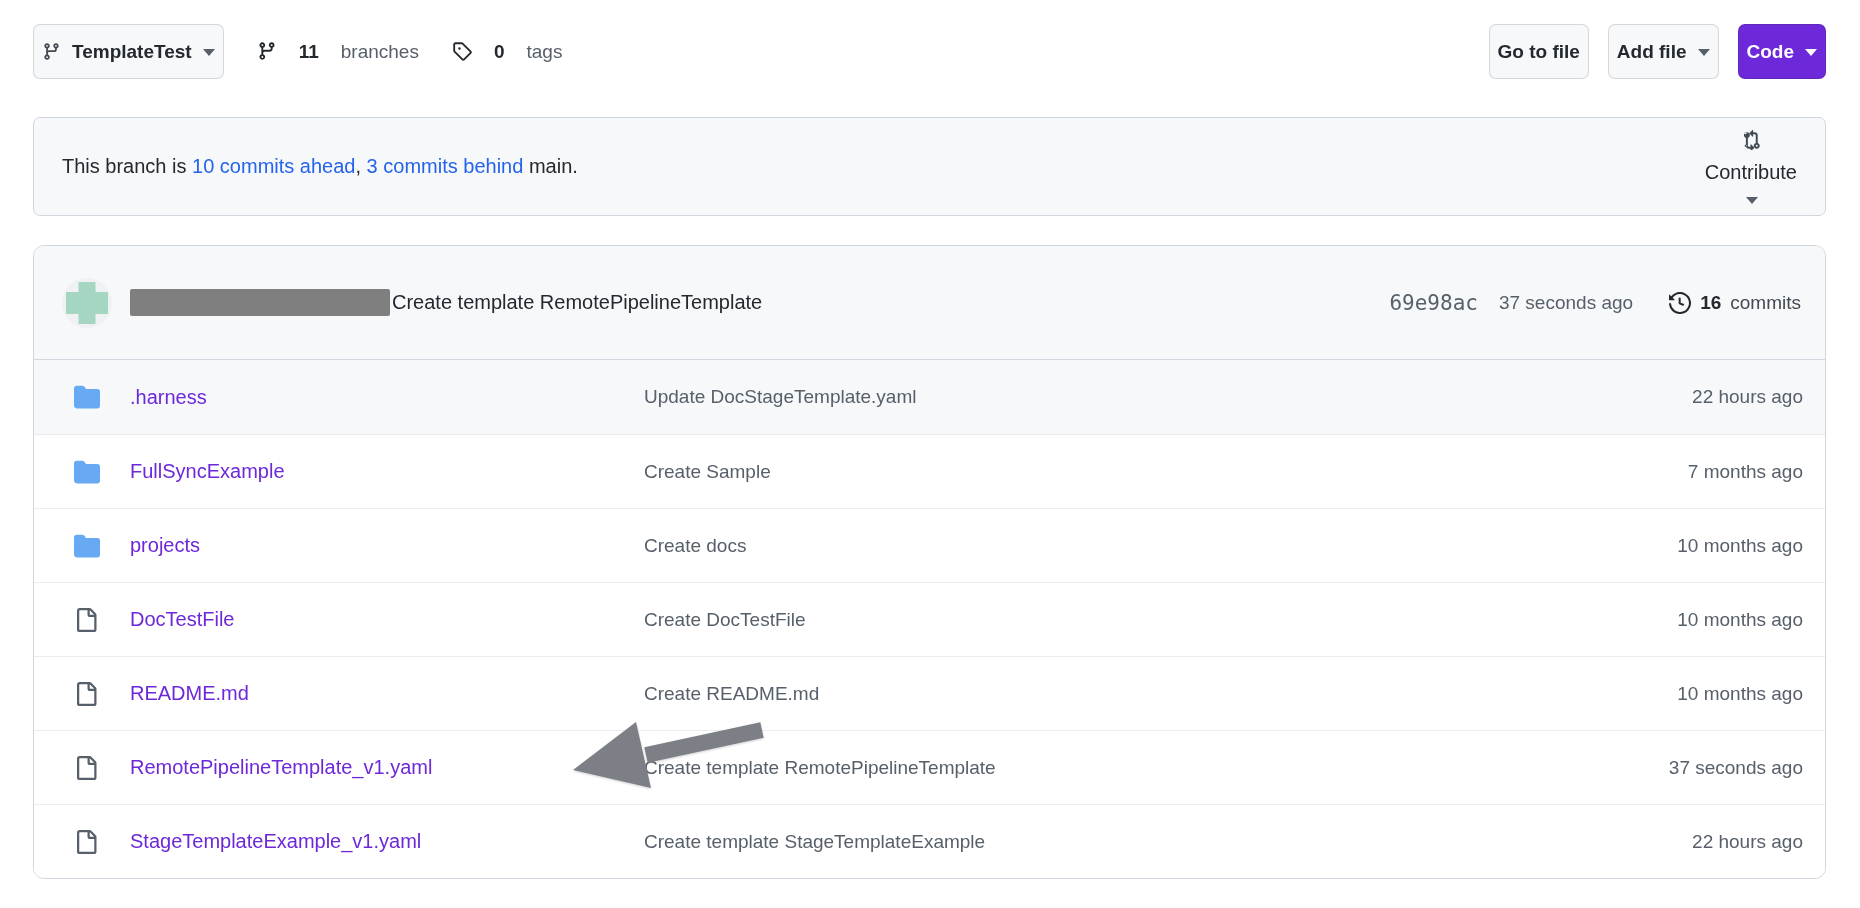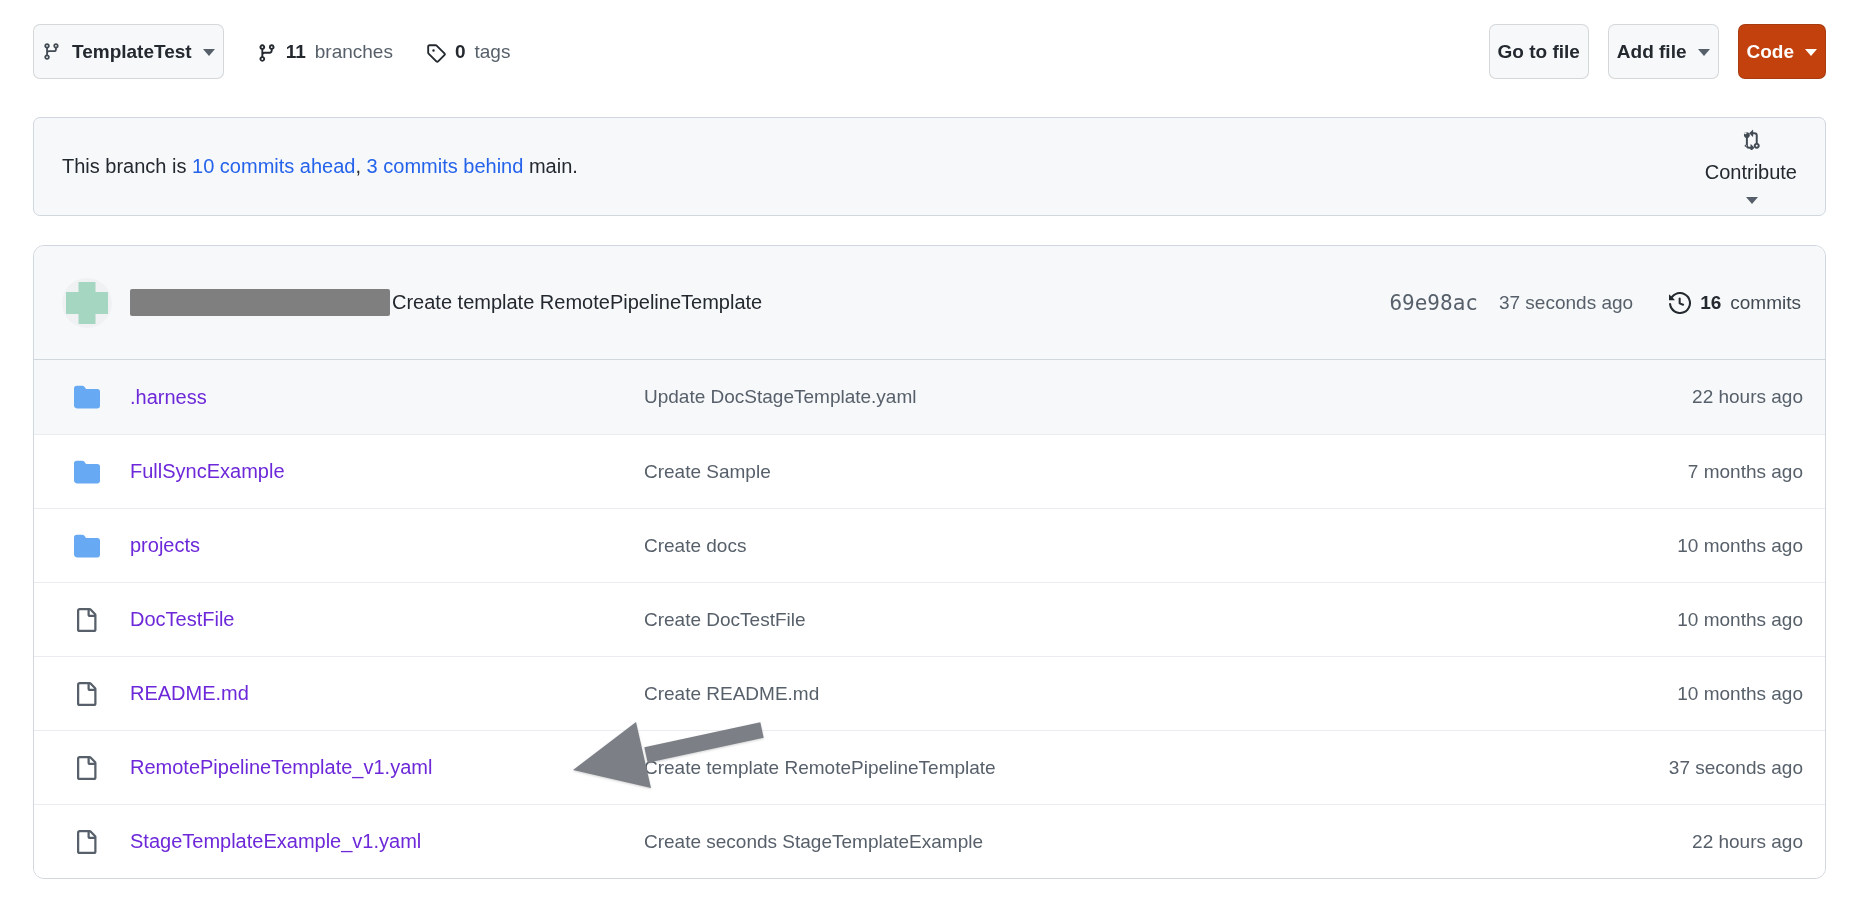--- a/index.html
+++ b/index.html
@@ -15,27 +15,27 @@
   svg { display:block; }
 
   
   .topbar { display:flex; align-items:center; height:55px; }
   .btn {
     height:55px; display:inline-flex; align-items:center; gap:11px;
     padding:0 8px; font-size:19px; font-weight:600; color:#24292f;
     background:#f6f8fa; border:1px solid rgba(27,31,36,0.15);
     border-radius:7px; cursor:pointer; white-space:nowrap;
   }
-  .btn-code { background:#c2410c; border-color:rgba(27,31,36,0.15); color:#ffffff; }
+  .btn-code { background:#6d28d9; border-color:rgba(27,31,36,0.15); color:#ffffff; }
   .caret {
     width:0; height:0; border-left:6px solid transparent; border-right:6px solid transparent;
     border-top:7px solid #57606a; margin-top:2px;
   }
   .btn-code .caret { border-top-color:#ffffff; }
-  .counter { display:flex; align-items:flex-end; gap:9px; margin-left:33px; font-size:19px; cursor:pointer; }
+  .counter { display:flex; align-items:flex-start; gap:22px; margin-left:33px; font-size:19px; cursor:pointer; }
   .counter .num { font-weight:700; color:#24292f; }
   .counter .lbl { color:#57606a; }
   .topbar-right { margin-left:auto; display:flex; gap:19px; }
 
   
   .banner {
     margin-top:38px; height:99px; background:#f6f8fa;
     border:1px solid #d0d7de; border-radius:7px;
     display:flex; align-items:center; padding:0 28px; font-size:20px;
   }
@@ -255,21 +255,21 @@
   <div class="row">
     <span class="icon">
       
       <span>
         <svg width="24" height="24" viewBox="0 0 16 16" fill="#57606a">
               <path d="M2 1.75C2 .784 2.784 0 3.75 0h6.586c.464 0 .909.184 1.237.513l2.914 2.914c.329.328.513.773.513 1.237v9.586A1.75 1.75 0 0 1 13.25 16h-9.5A1.75 1.75 0 0 1 2 14.25Zm1.75-.25a.25.25 0 0 0-.25.25v12.5c0 .138.112.25.25.25h9.5a.25.25 0 0 0 .25-.25V6h-2.75A1.75 1.75 0 0 1 9 4.25V1.5Zm6.75.062V4.25c0 .138.112.25.25.25h2.688l-.011-.013-2.914-2.914-.013-.011Z"></path>
             </svg>
       </span>
     </span>
     <span class="name">StageTemplateExample_v1.yaml</span>
-    <span class="msg">Create seconds StageTemplateExample</span>
+    <span class="msg">Create template StageTemplateExample</span>
     <span class="time">22 hours ago</span>
   </div>
 </div>
 </div>
 
 <svg class="arrow-overlay">
   <g style="filter:drop-shadow(0 1px 1px rgba(0,0,0,0.18))">
     <line x1="762" y1="730" x2="646" y2="755" stroke="#7c8086" stroke-width="16"></line>
     <polygon points="573,770 636,722 651,788" fill="#7c8086"></polygon>
   </g>

